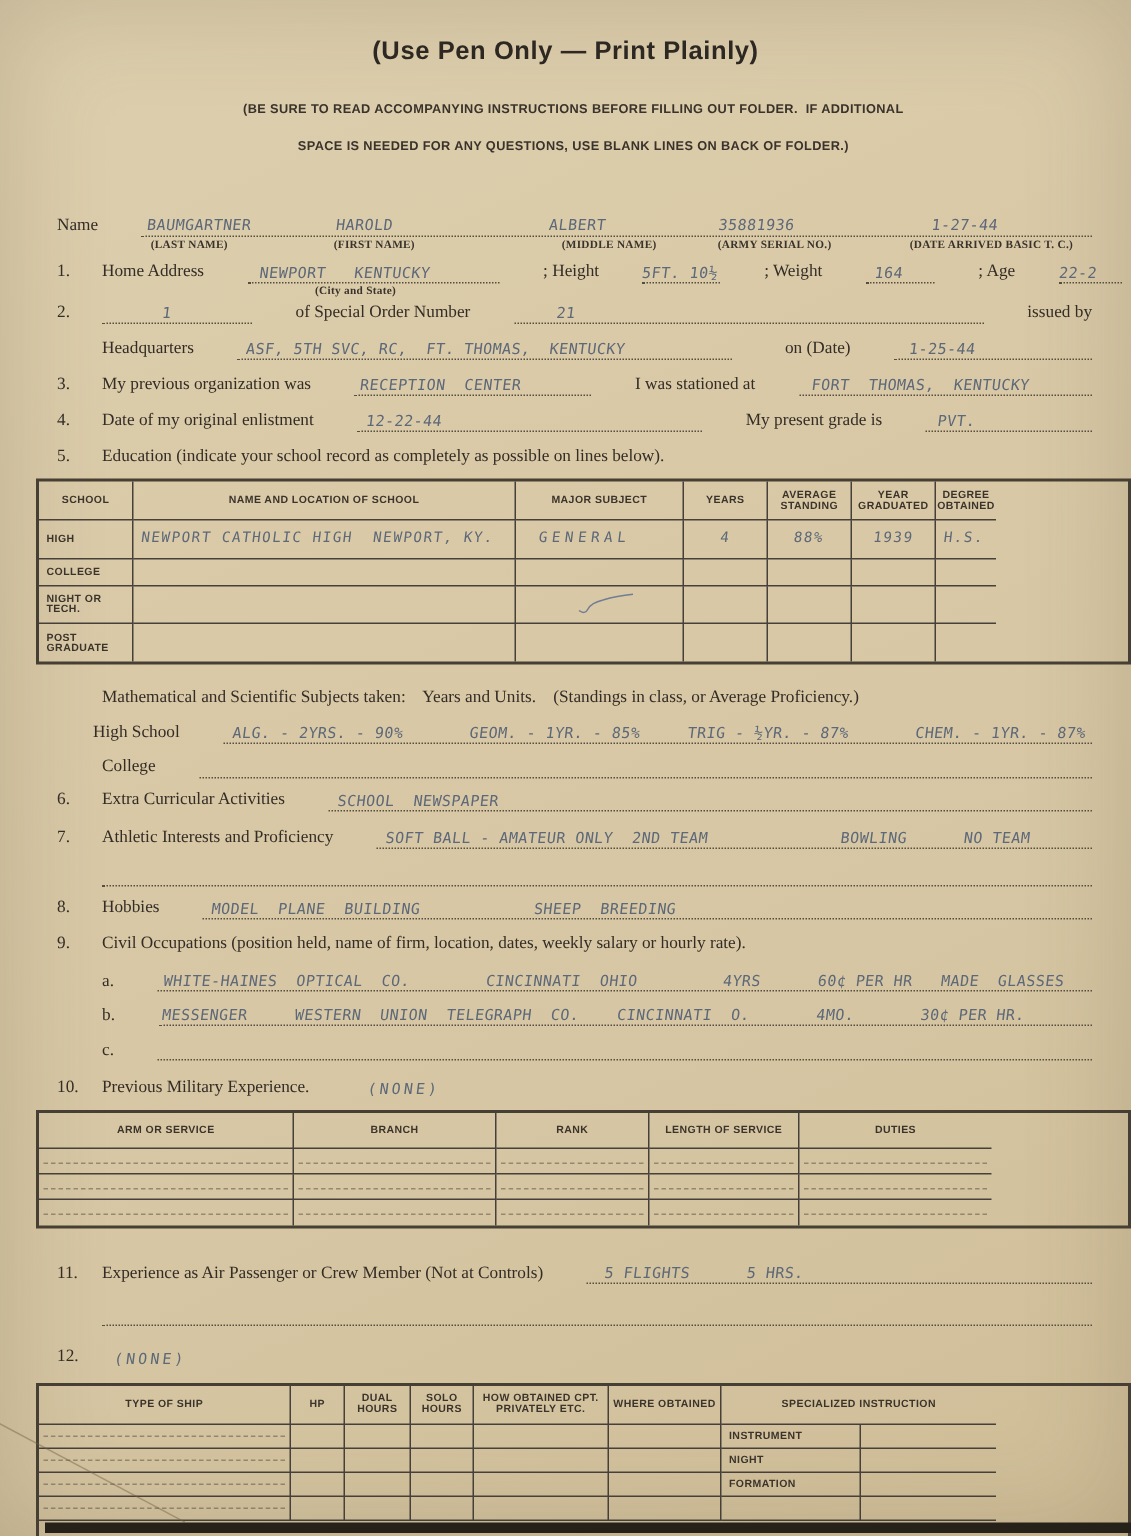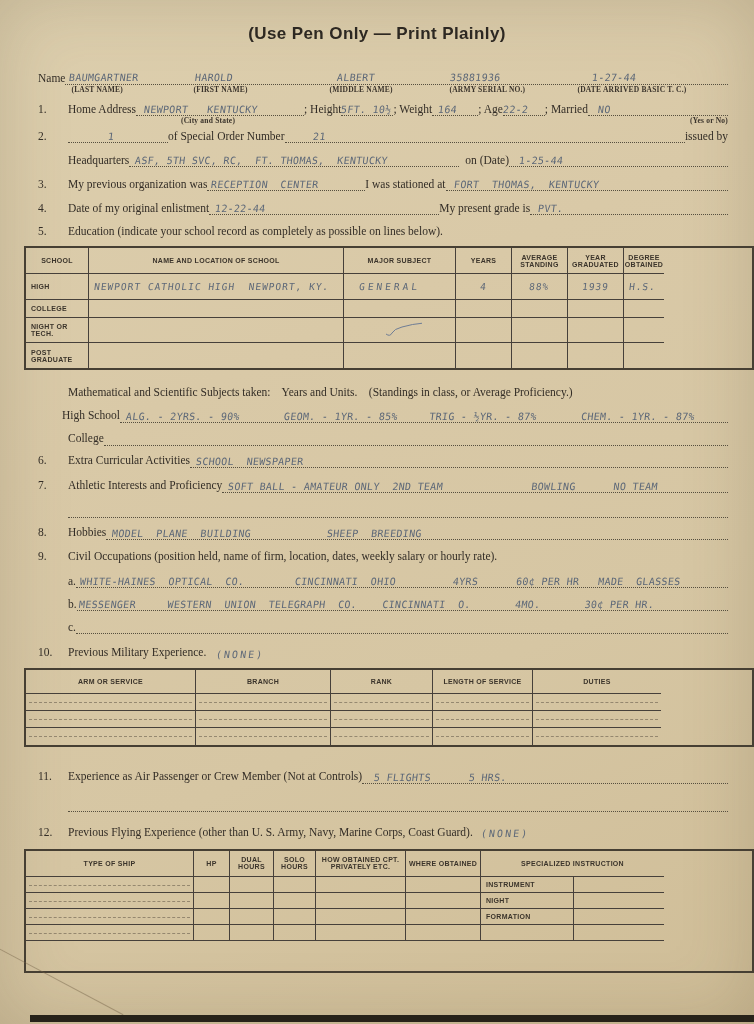--- a/index.html
+++ b/index.html
@@ -8,21 +8,21 @@
     background:linear-gradient(155deg,#ddcfae 0%,#d9c9a7 35%,#d6c6a3 65%,#cfbd97 100%);
     box-shadow:inset 0 0 70px rgba(92,76,50,.22);
     font-family:"Liberation Serif",serif;color:#332d26;
   }
   .title{margin-top:24px;text-align:center;font-family:"Liberation Sans",sans-serif;
     font-weight:700;font-size:17px;letter-spacing:.4px;color:#2d2822;white-space:pre;}
   .instr{margin-top:9px;text-align:center;font-family:"Liberation Sans",sans-serif;
     font-weight:700;font-size:8.5px;letter-spacing:.25px;line-height:1.5;color:#3a332b;white-space:pre;}
   .item{display:flex;align-items:flex-end;padding:0 26px 0 38px;font-size:11.5px;line-height:1.25;}
   .num{flex:0 0 30px;}
-  .body{flex:1;display:flex;align-items:flex-end;min-width:0;}
+  .body{flex:1;display:flex;align-items:flex-end;min-width:0;gap:29px;}
   .lbl{white-space:pre;}
   .fill{position:relative;border-bottom:1px dotted #564f3f;display:flex;align-items:flex-end;height:14px;}
   .grow{flex:1 1 auto;min-width:0;}
   .hw{font-family:"DejaVu Sans Mono",monospace;font-size:10px;color:#5d6878;
     white-space:pre;display:inline-block;transform:skewX(-7deg);letter-spacing:.3px;line-height:1.1;}
   .sub{position:absolute;top:100%;font-size:7.5px;font-weight:700;letter-spacing:.2px;
     color:#3a332b;white-space:pre;margin-top:1px;}
   .namewrap{position:relative;}
   .tbl{display:grid;border:2px solid #463f33;margin-left:24px;font-family:"Liberation Sans",sans-serif;}
   .c{position:relative;border-right:1px solid #46403a;border-bottom:1px solid #46403a;overflow:hidden;}
@@ -45,34 +45,38 @@
   .crease{position:absolute;left:-18px;bottom:44px;width:150px;height:1px;
     background:rgba(112,96,68,.45);transform:rotate(28deg);}
   .squiggle{position:absolute;left:38px;top:2px;}
 </style>
 </head>
 <body>
 
 <div class="paper">
 
   <div class="title">(Use Pen Only — Print Plainly)</div>
+  <div class="instr">
+    <span>(BE SURE TO READ ACCOMPANYING INSTRUCTIONS BEFORE FILLING OUT FOLDER.  IF ADDITIONAL</span><br>
+    <span>SPACE IS NEEDED FOR ANY QUESTIONS, USE BLANK LINES ON BACK OF FOLDER.)</span>
+  </div>
 
   <div class="item namewrap" style="margin-top:26px;margin-bottom:16px;">
     <span class="num" style="flex-basis:0;"></span>
     <div class="body">
       <span class="lbl">Name</span>
       <span class="fill grow">
         <span class="hw" style="position:absolute;left:4px;bottom:1px;">BAUMGARTNER</span>
         <span class="hw" style="position:absolute;left:130px;bottom:1px;">HAROLD</span>
         <span class="hw" style="position:absolute;left:272px;bottom:1px;">ALBERT</span>
         <span class="hw" style="position:absolute;left:385px;bottom:1px;">35881936</span>
         <span class="hw" style="position:absolute;left:527px;bottom:1px;">1-27-44</span>
         <span class="sub" style="left:6px;">(LAST NAME)</span>
         <span class="sub" style="left:128px;">(FIRST NAME)</span>
-        <span class="sub" style="left:264px;">(MIDDLE NAME)</span>
+        <span class="sub" style="left:280px;">(MIDDLE NAME)</span>
         <span class="sub" style="left:384px;">(ARMY SERIAL NO.)</span>
         <span class="sub" style="left:512px;">(DATE ARRIVED BASIC T. C.)</span>
       </span>
     </div>
   </div>
 
   <div class="item" style="margin-top:14px;margin-bottom:12px;">
     <span class="num">1.</span>
     <div class="body">
       <span class="lbl">Home Address</span>
@@ -355,21 +359,20 @@
   <div class="item" style="margin-top:13px;">
     <span class="num"></span>
     <div class="body">
         <span class="fill grow"></span>
       </div>
   </div>
 
   <div class="item" style="margin-top:13px;">
     <span class="num">12.</span>
     <div class="body">
-      <span class="lbl">Previous Flying Experience (other than U. S. Army, Navy, Marine Corps, Coast Guard).</span>
       <span class="hw" style="margin-left:8px;letter-spacing:2px;">(NONE)</span>
     </div>
   </div>
 
   <div class="tbl fly" style="margin-top:10px;">
     <div class="c th">TYPE OF SHIP</div>
     <div class="c th">HP</div>
     <div class="c th">DUAL HOURS</div>
     <div class="c th">SOLO HOURS</div>
     <div class="c th">HOW OBTAINED CPT. PRIVATELY ETC.</div>

